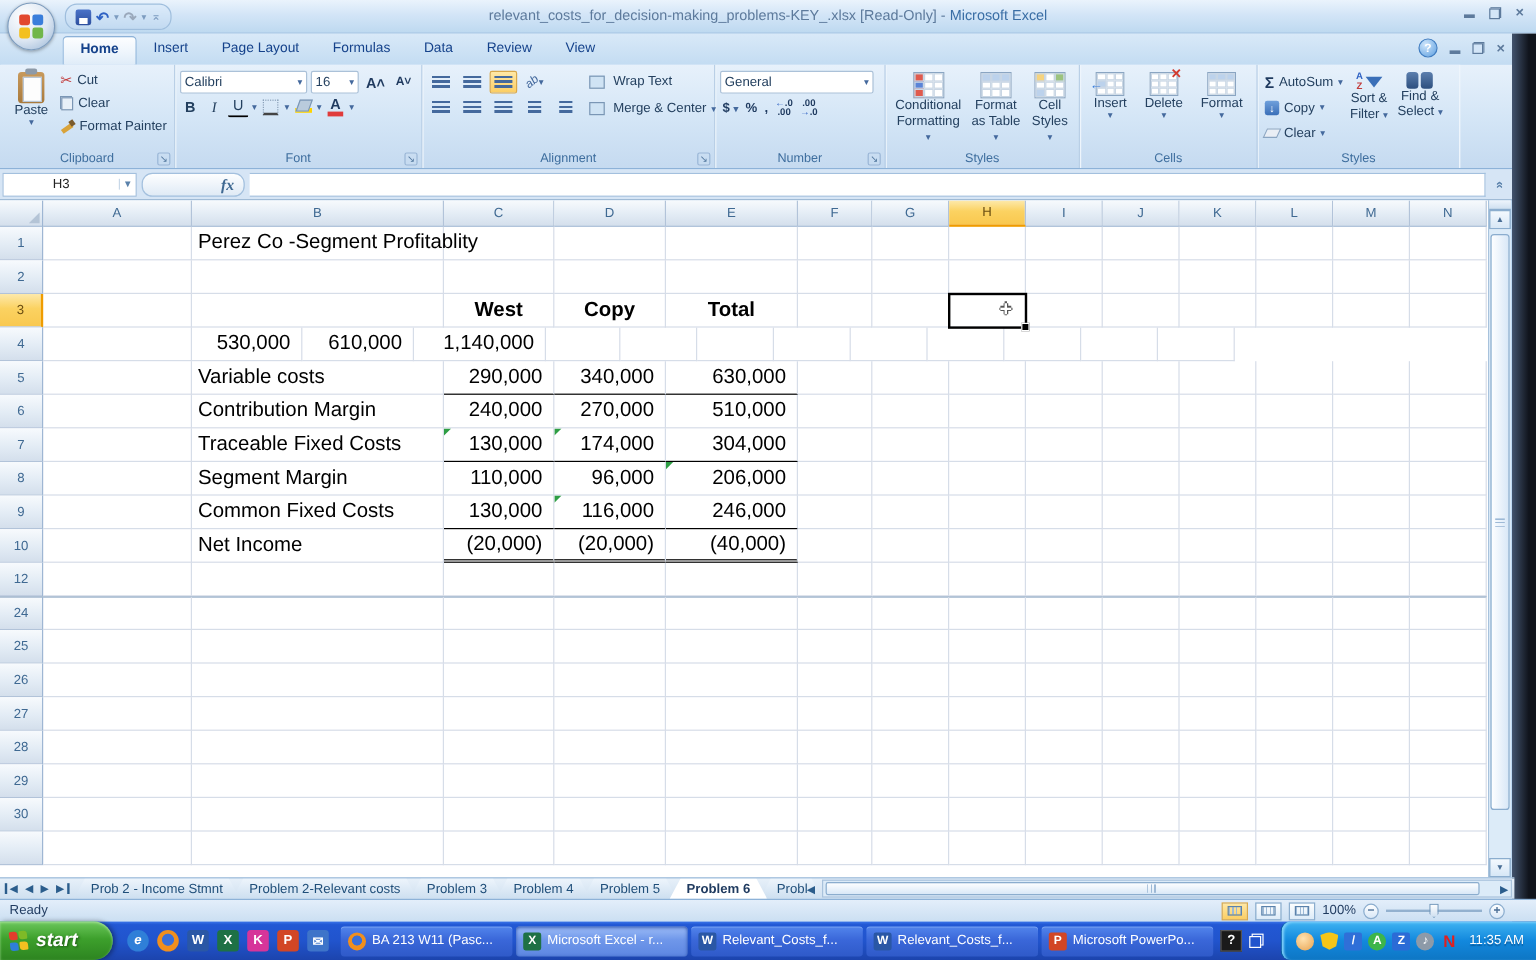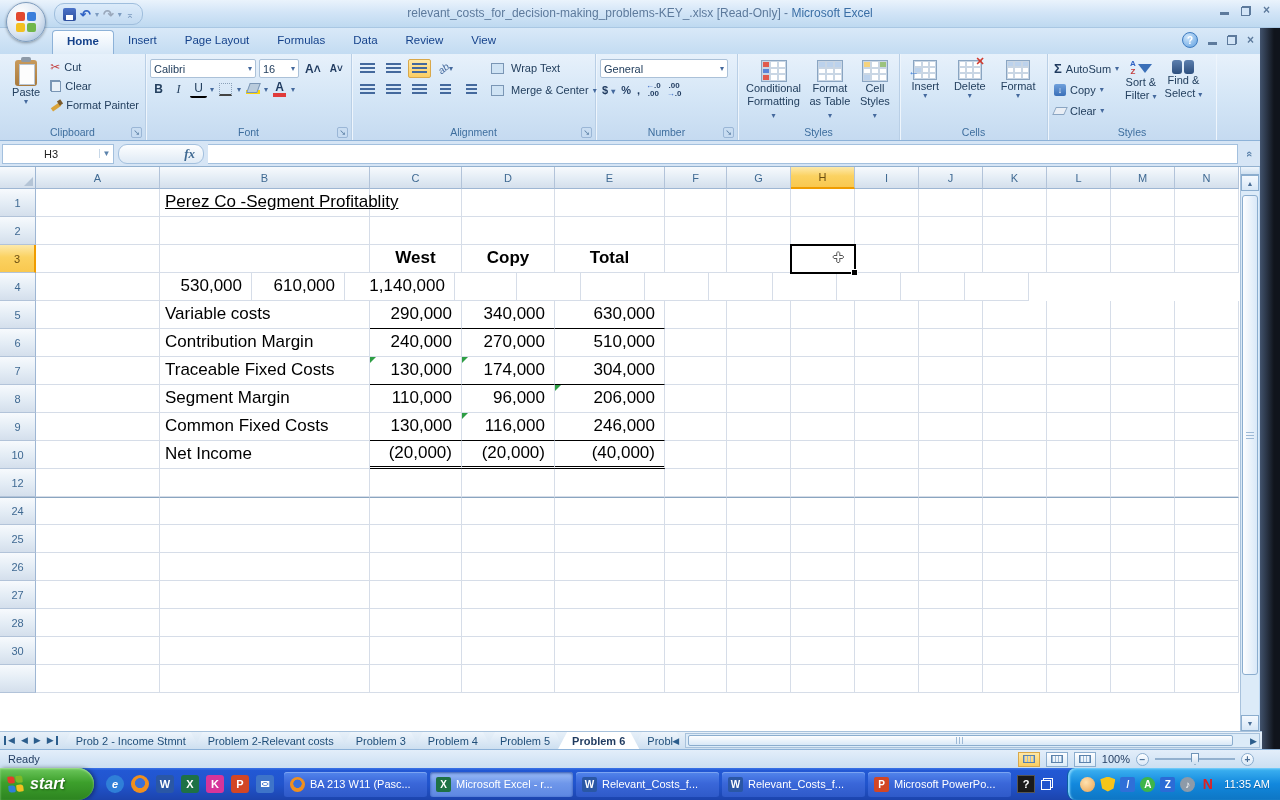--- a/index.html
+++ b/index.html
@@ -547,21 +547,21 @@
       <div class="colh" style="width: 64px;">I</div>
       <div class="colh" style="width: 64px;">J</div>
       <div class="colh" style="width: 64px;">K</div>
       <div class="colh" style="width: 64px;">L</div>
       <div class="colh" style="width: 64px;">M</div>
       <div class="colh" style="width: 64px;">N</div>
     </div>
     <div class="grow">
       <div class="rowh">1</div>
       <div class="cell" id="c-A1" style="width: 124px;"></div>
-      <div class="cell ttl" id="c-B1" style="width: 210px; text-decoration: underline;">Perez Co -Segment Profitablity</div>
+      <div class="cell ttl" id="c-B1" style="width: 210px;">Perez Co -Segment Profitablity</div>
       <div class="cell" id="c-C1" style="width: 92px;"></div>
       <div class="cell" id="c-D1" style="width: 93px;"></div>
       <div class="cell" id="c-E1" style="width: 110px;"></div>
       <div class="cell" id="c-F1" style="width: 62px;"></div>
       <div class="cell" id="c-G1" style="width: 64px;"></div>
       <div class="cell" id="c-H1" style="width: 64px;"></div>
       <div class="cell" id="c-I1" style="width: 64px;"></div>
       <div class="cell" id="c-J1" style="width: 64px;"></div>
       <div class="cell" id="c-K1" style="width: 64px;"></div>
       <div class="cell" id="c-L1" style="width: 64px;"></div>
@@ -814,20 +814,37 @@
       <div class="cell" id="c-E28" style="width: 110px;"></div>
       <div class="cell" id="c-F28" style="width: 62px;"></div>
       <div class="cell" id="c-G28" style="width: 64px;"></div>
       <div class="cell" id="c-H28" style="width: 64px;"></div>
       <div class="cell" id="c-I28" style="width: 64px;"></div>
       <div class="cell" id="c-J28" style="width: 64px;"></div>
       <div class="cell" id="c-K28" style="width: 64px;"></div>
       <div class="cell" id="c-L28" style="width: 64px;"></div>
       <div class="cell" id="c-M28" style="width: 64px;"></div>
       <div class="cell" id="c-N28" style="width: 64px;"></div>
+    </div>
+    <div class="grow">
+      <div class="rowh">29</div>
+      <div class="cell" id="c-A29" style="width: 124px;"></div>
+      <div class="cell" id="c-B29" style="width: 210px;"></div>
+      <div class="cell" id="c-C29" style="width: 92px;"></div>
+      <div class="cell" id="c-D29" style="width: 93px;"></div>
+      <div class="cell" id="c-E29" style="width: 110px;"></div>
+      <div class="cell" id="c-F29" style="width: 62px;"></div>
+      <div class="cell" id="c-G29" style="width: 64px;"></div>
+      <div class="cell" id="c-H29" style="width: 64px;"></div>
+      <div class="cell" id="c-I29" style="width: 64px;"></div>
+      <div class="cell" id="c-J29" style="width: 64px;"></div>
+      <div class="cell" id="c-K29" style="width: 64px;"></div>
+      <div class="cell" id="c-L29" style="width: 64px;"></div>
+      <div class="cell" id="c-M29" style="width: 64px;"></div>
+      <div class="cell" id="c-N29" style="width: 64px;"></div>
     </div>
     <div class="grow">
       <div class="rowh">30</div>
       <div class="cell" id="c-A30" style="width: 124px;"></div>
       <div class="cell" id="c-B30" style="width: 210px;"></div>
       <div class="cell" id="c-C30" style="width: 92px;"></div>
       <div class="cell" id="c-D30" style="width: 93px;"></div>
       <div class="cell" id="c-E30" style="width: 110px;"></div>
       <div class="cell" id="c-F30" style="width: 62px;"></div>
       <div class="cell" id="c-G30" style="width: 64px;"></div>

